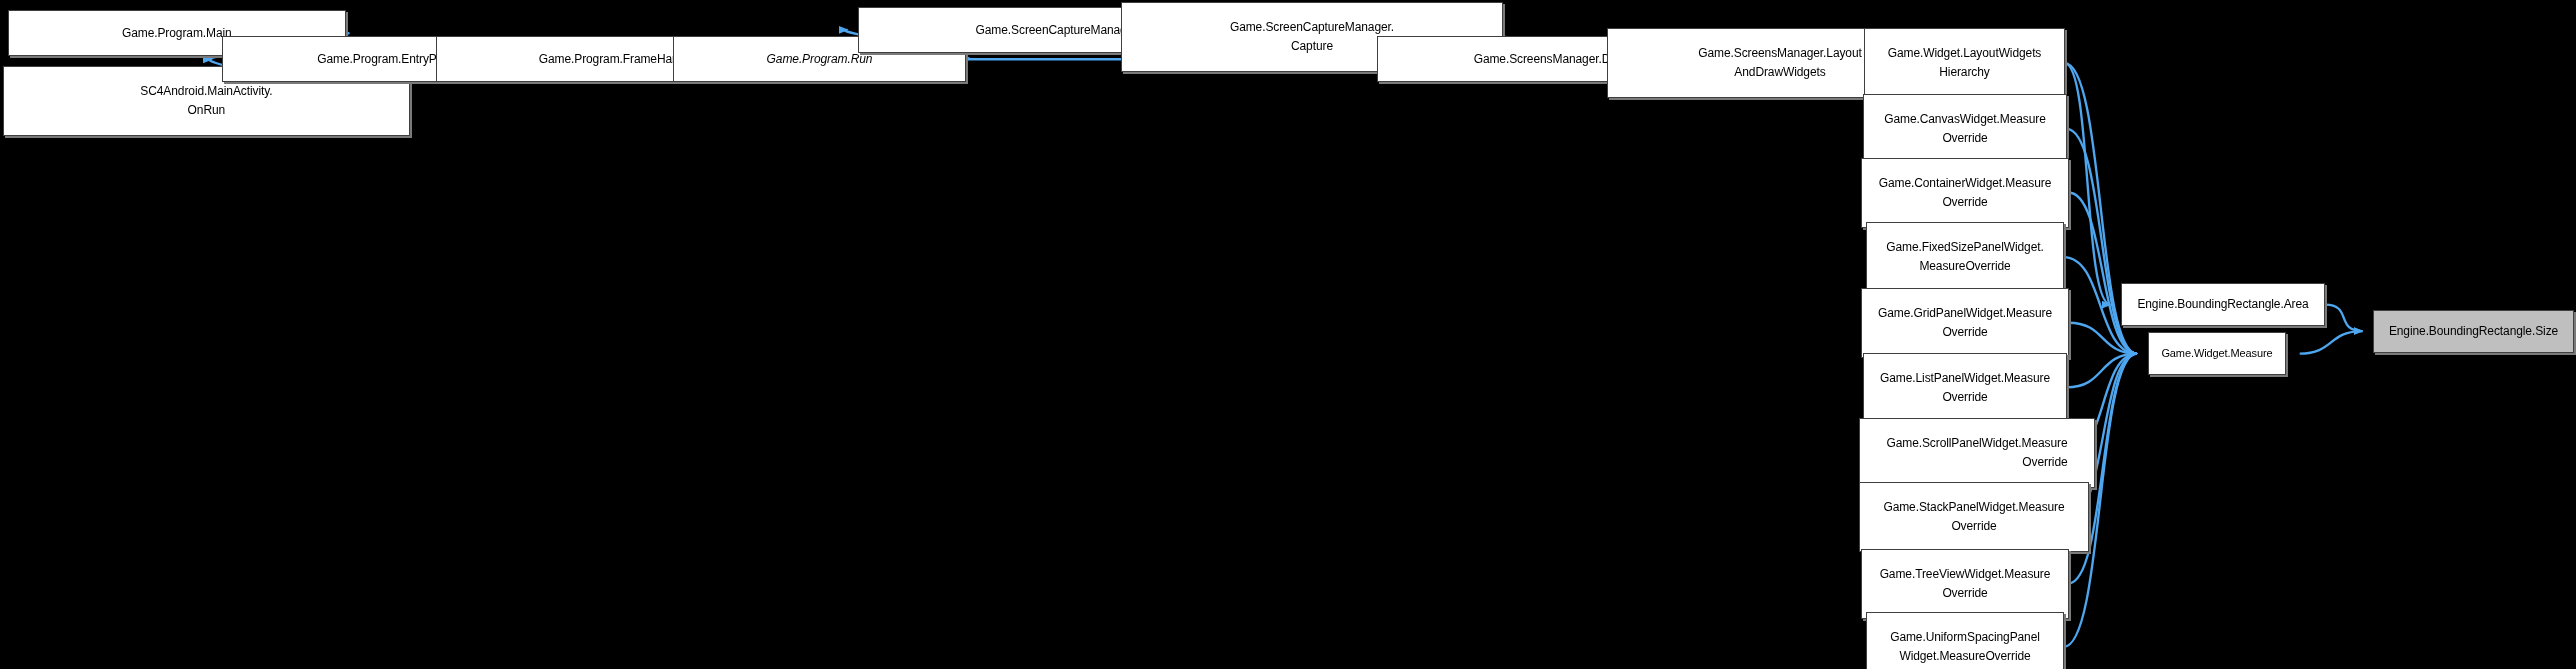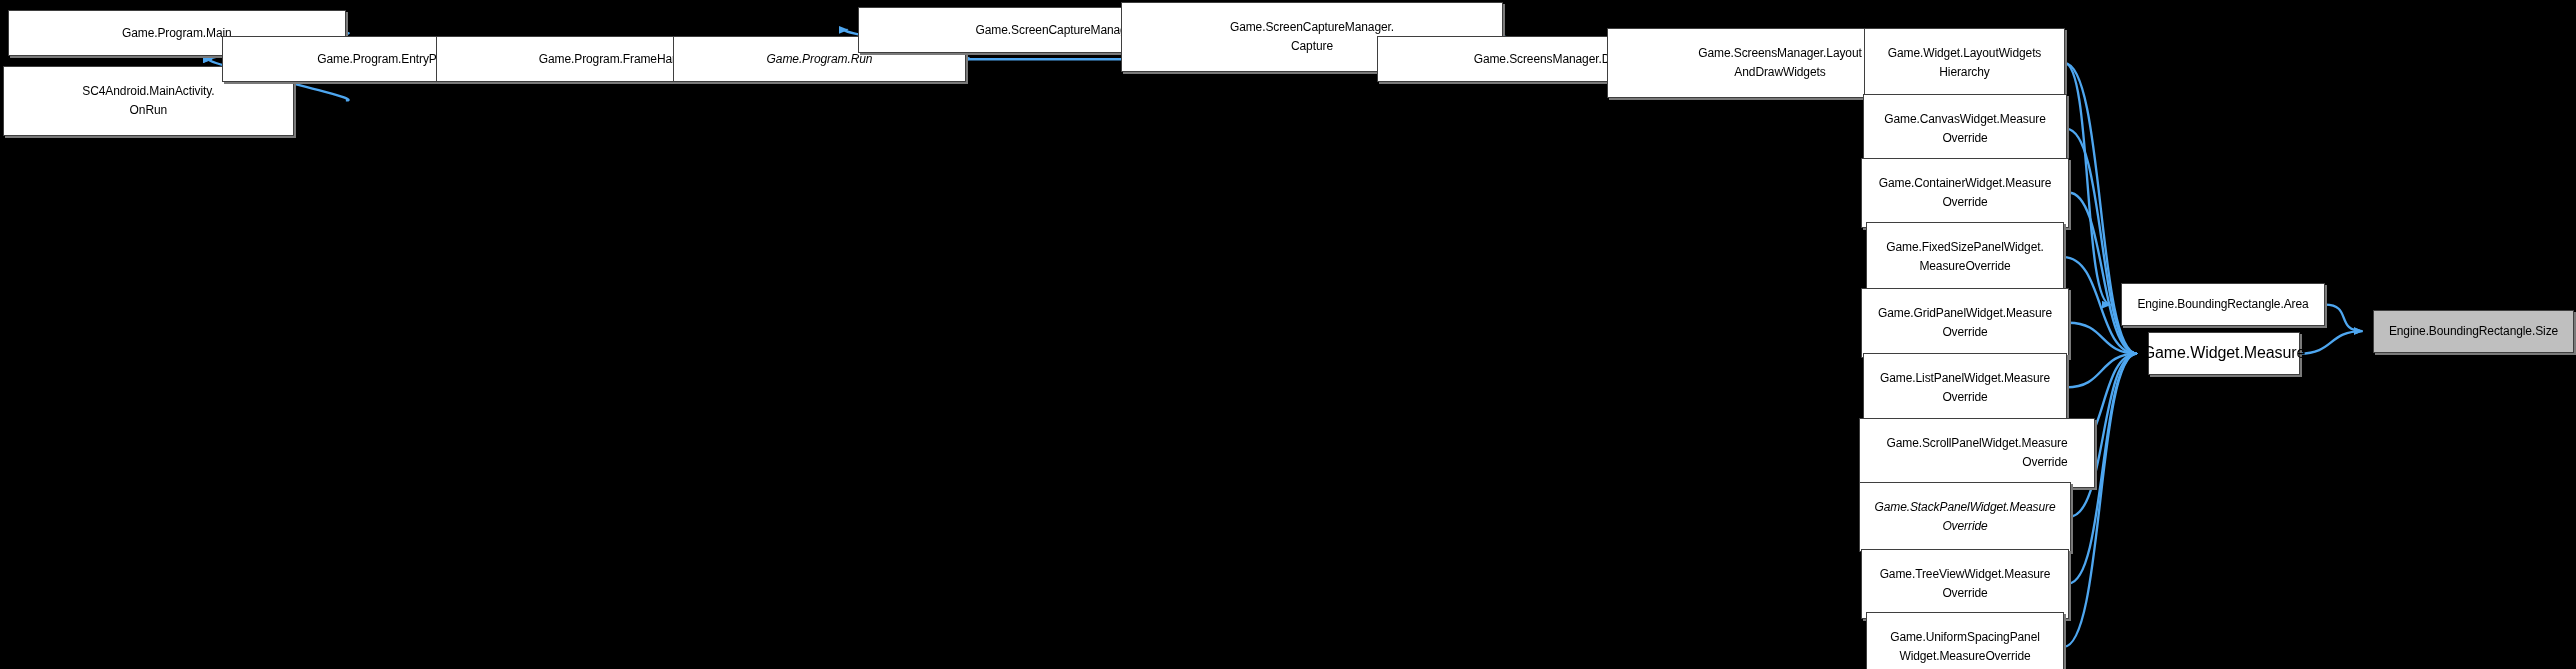--- a/index.html
+++ b/index.html
@@ -43,21 +43,21 @@
         <path d="M2112,462.5 C2149.95,462.5 2143.05,361 2181,361" marker-end="url(#ah)"></path>
         <path d="M2112,527.5 C2149.95,527.5 2143.05,361 2181,361" marker-end="url(#ah)"></path>
         <path d="M2111,595.5 C2149.5,595.5 2142.5,361 2181,361" marker-end="url(#ah)"></path>
         <path d="M2106,660.5 C2147.25,660.5 2139.75,361 2181,361" marker-end="url(#ah)"></path>
         <path d="M2373,311 C2401,311 2383,338 2411,338" marker-end="url(#ah)"></path>
         <path d="M2347,361 C2382.2,361 2375.8,338 2411,338" marker-end="url(#ah)"></path>
       </g>
   </svg>
   <div id="node-layer">
       <div class="node" style="left: 7.8px; top: 9.8px; width: 338px; height: 46px;">Game.Program.Main</div>
-      <div class="node" style="left: 2.9px; top: 66px; width: 291px; height: 70px;">SC4Android.MainActivity.
+      <div class="node" style="left: 2.9px; top: 66px; width: 407px; height: 70px;">SC4Android.MainActivity.
 OnRun</div>
       <div class="node" style="left: 222px; top: 36px; width: 329px; height: 46px;">Game.Program.EntryPoint</div>
       <div class="node" style="left: 436px; top: 36px; width: 365px; height: 46px;">Game.Program.FrameHandler</div>
       <div class="node" style="left: 673px; top: 36px; width: 293px; height: 46px; font-style: italic;">Game.Program.Run</div>
       <div class="node" style="left: 858px; top: 6.9px; width: 421px; height: 46px;">Game.ScreenCaptureManager.Run</div>
       <div class="node" style="left: 1121px; top: 2px; width: 382px; height: 70px;">Game.ScreenCaptureManager.
 Capture</div>
       <div class="node" style="left: 1377px; top: 36px; width: 349px; height: 46px;">Game.ScreensManager.Draw</div>
       <div class="node" style="left: 1607px; top: 28px; width: 346px; height: 70px;">Game.ScreensManager.Layout
 AndDrawWidgets</div>
@@ -68,24 +68,24 @@
       <div class="node" style="left: 1861px; top: 158px; width: 208px; height: 70px;">Game.ContainerWidget.Measure
 Override</div>
       <div class="node" style="left: 1866px; top: 222px; width: 198px; height: 70px;">Game.FixedSizePanelWidget.
 MeasureOverride</div>
       <div class="node" style="left: 1861px; top: 288px; width: 208px; height: 70px;">Game.GridPanelWidget.Measure
 Override</div>
       <div class="node" style="left: 1863px; top: 353px; width: 204px; height: 70px;">Game.ListPanelWidget.Measure
 Override</div>
       <div class="node" style="left: 1859px; top: 418px; width: 236px; height: 70px; text-align: right;">Game.ScrollPanelWidget.Measure
 Override</div>
-      <div class="node" style="left: 1859px; top: 482px; width: 212px; height: 70px; font-style: italic;">Game.StackPanelWidget.Measure
+      <div class="node" style="left: 1859px; top: 482px; width: 230px; height: 70px;">Game.StackPanelWidget.Measure
 Override</div>
       <div class="node" style="left: 1861px; top: 549px; width: 208px; height: 70px;">Game.TreeViewWidget.Measure
 Override</div>
       <div class="node" style="left: 1866px; top: 612px; width: 198px; height: 70px;">Game.UniformSpacingPanel
 Widget.MeasureOverride</div>
       <div class="node" style="left: 2121px; top: 283px; width: 204px; height: 43px;">Engine.BoundingRectangle.Area</div>
-      <div class="node" style="left: 2148px; top: 332px; width: 152px; height: 43px; font-size: 16px; text-align: right;">Game.Widget.Measure</div>
+      <div class="node" style="left: 2148px; top: 332px; width: 138px; height: 43px; font-size: 11px; text-align: right;">Game.Widget.Measure</div>
       <div class="node hl" style="left: 2373px; top: 310px; width: 201px; height: 43px;">Engine.BoundingRectangle.Size</div>
     </div>
 </div>
 
 
 </body></html>

